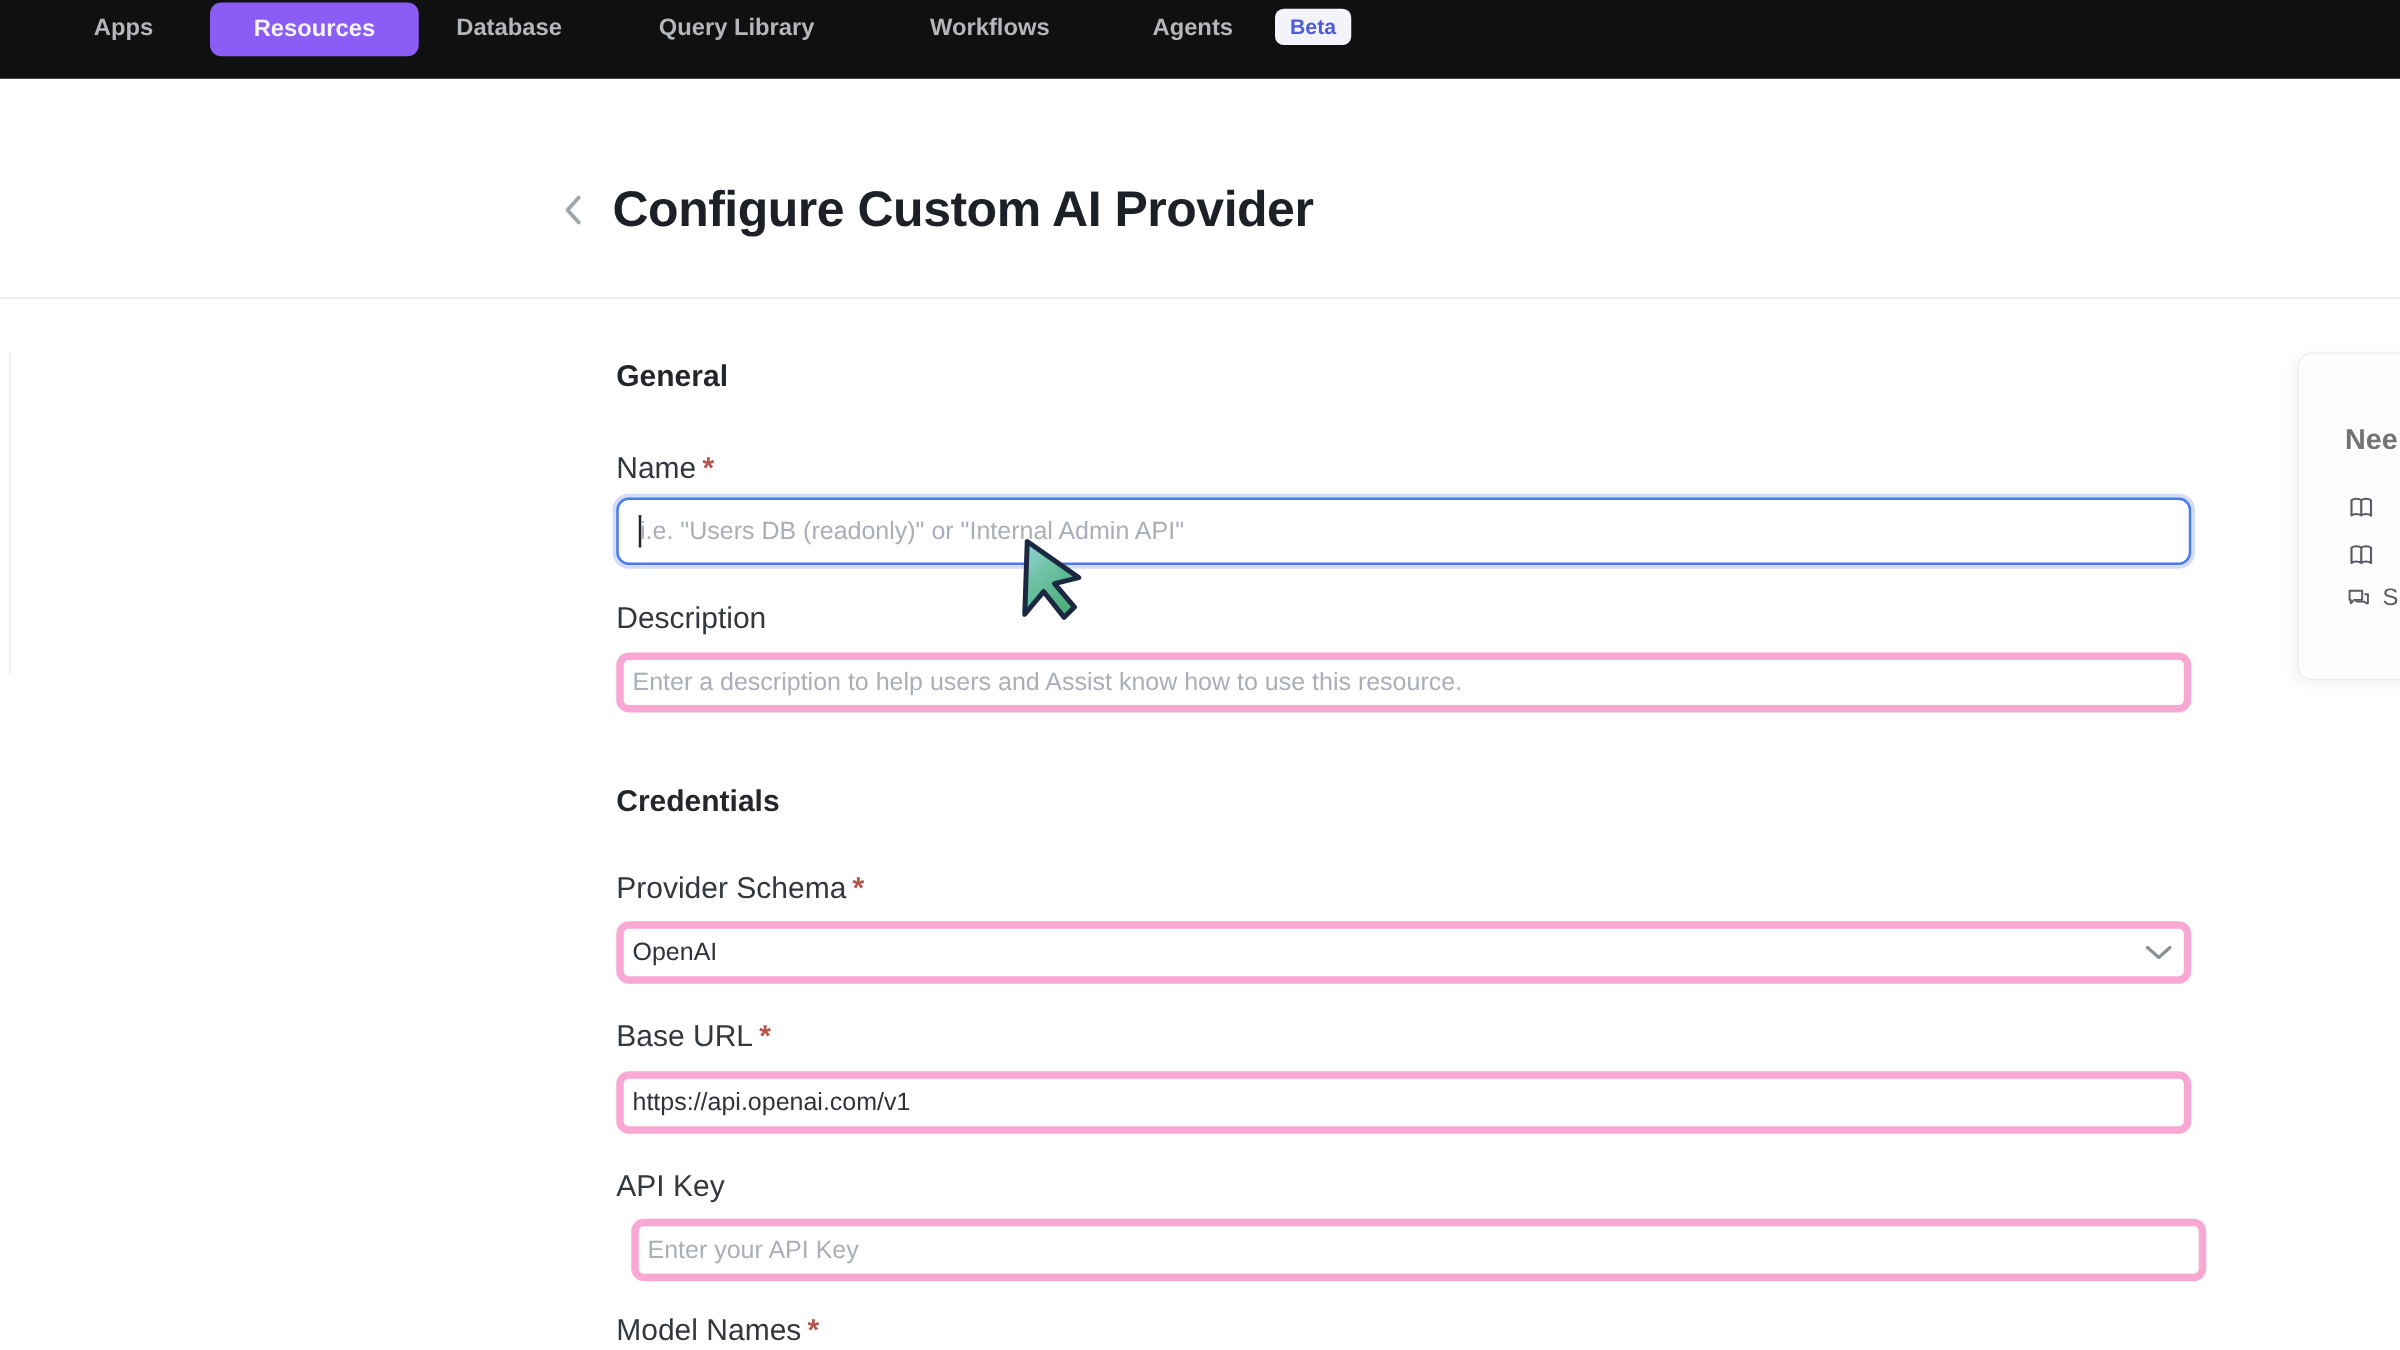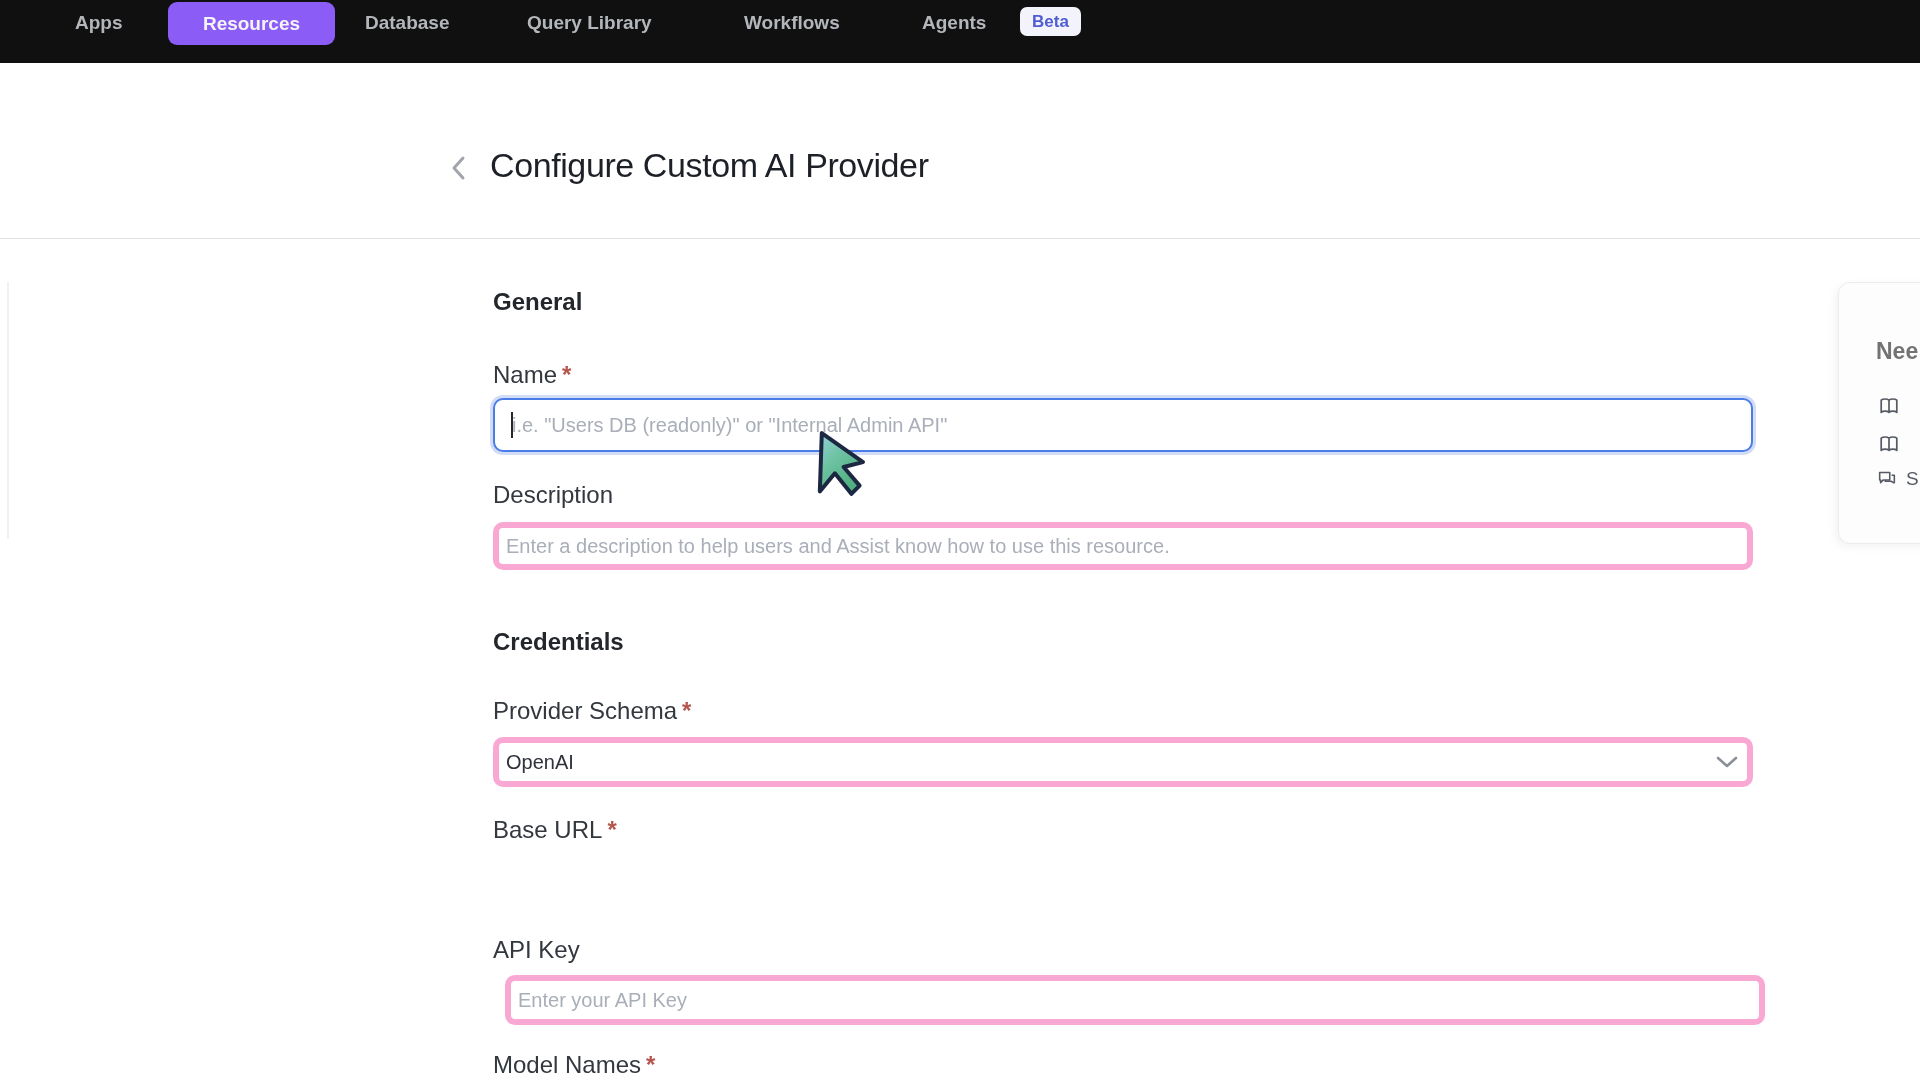--- a/index.html
+++ b/index.html
@@ -14,21 +14,21 @@
   .nav-pill { position:absolute; left:168px; top:2px; width:167px; height:43px; border-radius:9px;
               background:#8b5cf6; display:flex; align-items:center; justify-content:center; cursor:pointer; }
   .nav-pill span { color:#f4f4f5; font-size:19px; font-weight:700; }
   .beta-badge { position:absolute; left:1020px; top:7px; height:29px; padding:0 12px; border-radius:7px;
                 background:#f3f3fb; color:#4f5cd4; font-size:17px; font-weight:700;
                 display:flex; align-items:center; cursor:pointer; }
 
   
   .back-btn { position:absolute; left:444px; top:148px; width:30px; height:40px;
               display:flex; align-items:center; justify-content:center; cursor:pointer; }
-  .page-title { position:absolute; left:490px; top:146px; font-size:34px; font-weight:400;
+  .page-title { position:absolute; left:490px; top:146px; font-size:40px; font-weight:700;
                 color:#1d2127; letter-spacing:-0.4px; }
   .header-divider { position:absolute; left:0; top:238px; width:1920px; height:1px; background:#e2e2e2; }
 
   
   .left-card-edge { position:absolute; left:7px; top:282px; width:2px; height:257px; background:#f1f1f1; border-radius:2px; }
 
   
   .section-heading { position:absolute; left:493px; font-size:24px; font-weight:700; color:#23262b;text-align:right; }
   .field-label { position:absolute; left:493px; font-size:24px; font-weight:500; color:#33373e; }
   .req { color:#b5554d; margin-left:5px; font-weight:600; }
@@ -107,20 +107,21 @@
     <span class="icon">
       <svg width="26" height="16" viewBox="0 0 26 16">
           <polyline points="4,4 13,12 22,4" fill="none" stroke="#8a8f98" stroke-width="2.6" stroke-linecap="round" stroke-linejoin="round"></polyline>
         </svg>
     </span>
   </div>
 
   <div class="field-label" style="top:816px;">
     <span>Base URL</span><span class="req">*</span>
   </div>
+  <input class="txt-input" style="top: 857px; height: 50px;" type="text" value="https://api.openai.com/v1">
 
   <div class="field-label" style="top:936px;">API Key</div>
   <input class="txt-input" style="top: 975px; height: 50px; margin-left: 12px;" type="text" placeholder="Enter your API Key">
 
   <div class="field-label" style="top:1051px;">
     <span>Model Names</span><span class="req">*</span>
   </div>
 
   <aside class="help-card"></aside>
   <div class="help-title">Nee</div>

